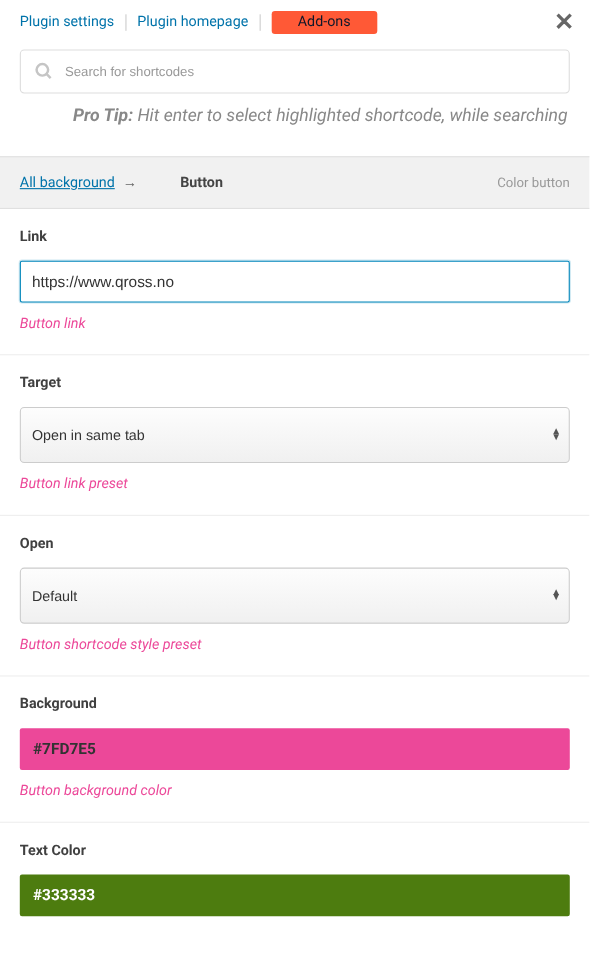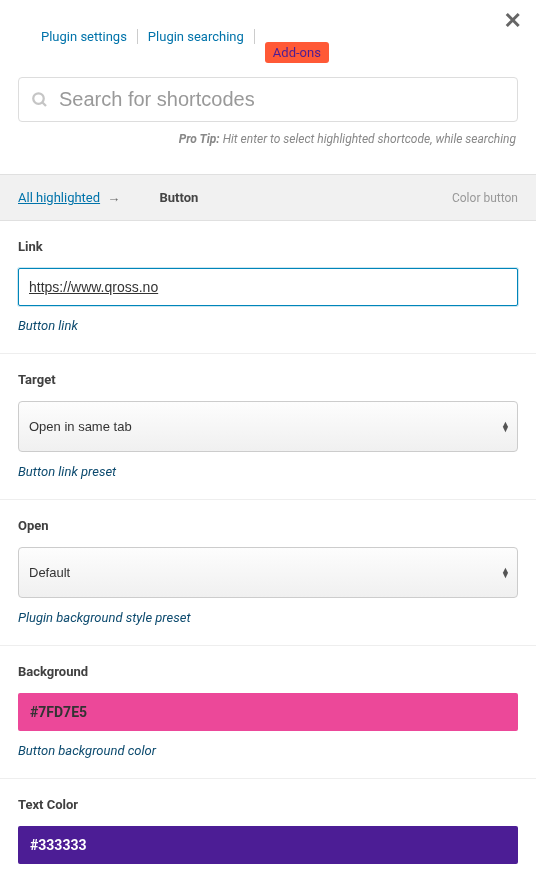--- a/index.html
+++ b/index.html
@@ -20,29 +20,28 @@
       gap: 0;
       margin-bottom: 14px;
     }
     .nav-link {
       color: #0073aa;
       text-decoration: none;
       font-size: 13px;
       padding: 0 10px;
       border-right: 1px solid #ccc;
     }
-    .nav-link:first-child { padding-left: 0; margin-left: 23px; }
+    .nav-link:first-child { padding-left: 0; }
     .nav-link.addon {
       background: #ff5936;
-      color: #4c1d95;
-      padding: 3px 8px;
+      color: #0f172a;
+      padding: 3px 24px;
       border-radius: 3px;
       border-right: none;
       margin-left: 10px;
-      margin-top: 32px;
     }
     .close-btn {
       position: absolute;
       right: 14px;
       top: 10px;
       font-size: 22px;
       color: #666;
       cursor: pointer;
       font-weight: bold;
       line-height: 1;
@@ -55,29 +54,29 @@
       padding: 10px 12px;
       gap: 10px;
     }
     .search-icon {
       color: #c5c5c5;
       flex-shrink: 0;
     }
     .search-input {
       border: none;
       outline: none;
-      font-size: 20px;
+      font-size: 12px;
       color: #888;
       width: 100%;
       background: transparent;
     }
     .search-input::placeholder { color: #999; }
     .pro-tip {
       text-align: right;
-      font-size: 12px;
+      font-size: 16px;
       color: #888;
       margin-top: 10px;
       font-style: italic;
       padding-right: 2px;
     }
     .pro-tip strong { font-weight: 700; font-style: italic; }
     .breadcrumb-bar {
       background: #f1f1f1;
       border-top: 1px solid #e0e0e0;
       border-bottom: 1px solid #e0e0e0;
@@ -114,21 +113,20 @@
     }
     .text-input {
       width: 100%;
       border: 1px solid #0085ba;
       box-shadow: 0 0 0 1px rgba(0,133,186,0.2);
       padding: 10px 10px;
       font-size: 14px;
       color: #333;
       border-radius: 2px;
       outline: none;
-      text-decoration: underline;
     }
     .select-wrapper {
       position: relative;
       width: 100%;
     }
     .select-input {
       width: 100%;
       appearance: none;
       -webkit-appearance: none;
       background: linear-gradient(to bottom, #fdfdfd, #f0f0f0);
@@ -146,65 +144,65 @@
       transform: translateY(-50%);
       pointer-events: none;
       font-size: 9px;
       color: #555;
       line-height: 0.6;
       display: flex;
       flex-direction: column;
     }
     .help-text {
       font-size: 13px;
-      color: #0c4a6e;
+      color: #ec4899;
       font-style: italic;
       margin-top: 12px;
     }
     .color-swatch {
       padding: 11px 12px;
       font-size: 14px;
       font-weight: 700;
       border-radius: 2px;
       cursor: pointer;
     }
     .color-bg {
       background: #ec4899;
       color: #333;
     }
     .color-text {
-      background: #4c1d95;
+      background: #4d7c0f;
       color: #fff;
     }
   </style>
 </head>
 <body>
 
 <div class="header">
   <div class="nav-links">
     <a href="#" class="nav-link">Plugin settings</a>
-    <a href="#" class="nav-link">Plugin searching</a>
+    <a href="#" class="nav-link">Plugin homepage</a>
     <a href="#" class="nav-link addon">Add-ons</a>
   </div>
   <span class="close-btn">✕</span>
   <div class="search-box">
     <svg class="search-icon" width="18" height="18" viewBox="0 0 24 24" fill="none" stroke="currentColor" stroke-width="3">
       <circle cx="10" cy="10" r="7"></circle>
       <line x1="20" y1="20" x2="15" y2="15"></line>
     </svg>
     <input type="text" class="search-input" placeholder="Search for shortcodes" style="">
   </div>
   <div class="pro-tip">
     <strong>Pro Tip:</strong><span> Hit enter to select highlighted shortcode, while searching</span>
   </div>
 </div>
 
 <div class="breadcrumb-bar">
   <div class="breadcrumb">
-    <a href="#">All highlighted</a>
+    <a href="#">All background</a>
     <span class="arrow">→</span>
     <span class="current">Button</span>
   </div>
   <span class="breadcrumb-label">Color button</span>
 </div>
 
 <div class="field-section">
   <label class="field-label">Link</label>
   <input type="text" class="text-input" value="https://www.qross.no" style="">
   <div class="help-text">Button link</div>
@@ -228,21 +226,21 @@
   <label class="field-label">Open</label>
   <div class="select-wrapper">
     <select class="select-input">
       <option>Default</option>
     </select>
     <span class="select-arrows">
         <span>▲</span>
         <span>▼</span>
       </span>
   </div>
-  <div class="help-text">Plugin background style preset</div>
+  <div class="help-text">Button shortcode style preset</div>
 </div>
 
 <div class="field-section">
   <label class="field-label">Background</label>
   <div class="color-swatch color-bg">#7FD7E5</div>
   <div class="help-text">Button background color</div>
 </div>
 
 <div class="field-section" style="border-bottom:none; padding-bottom:12px;">
   <label class="field-label">Text Color</label>

